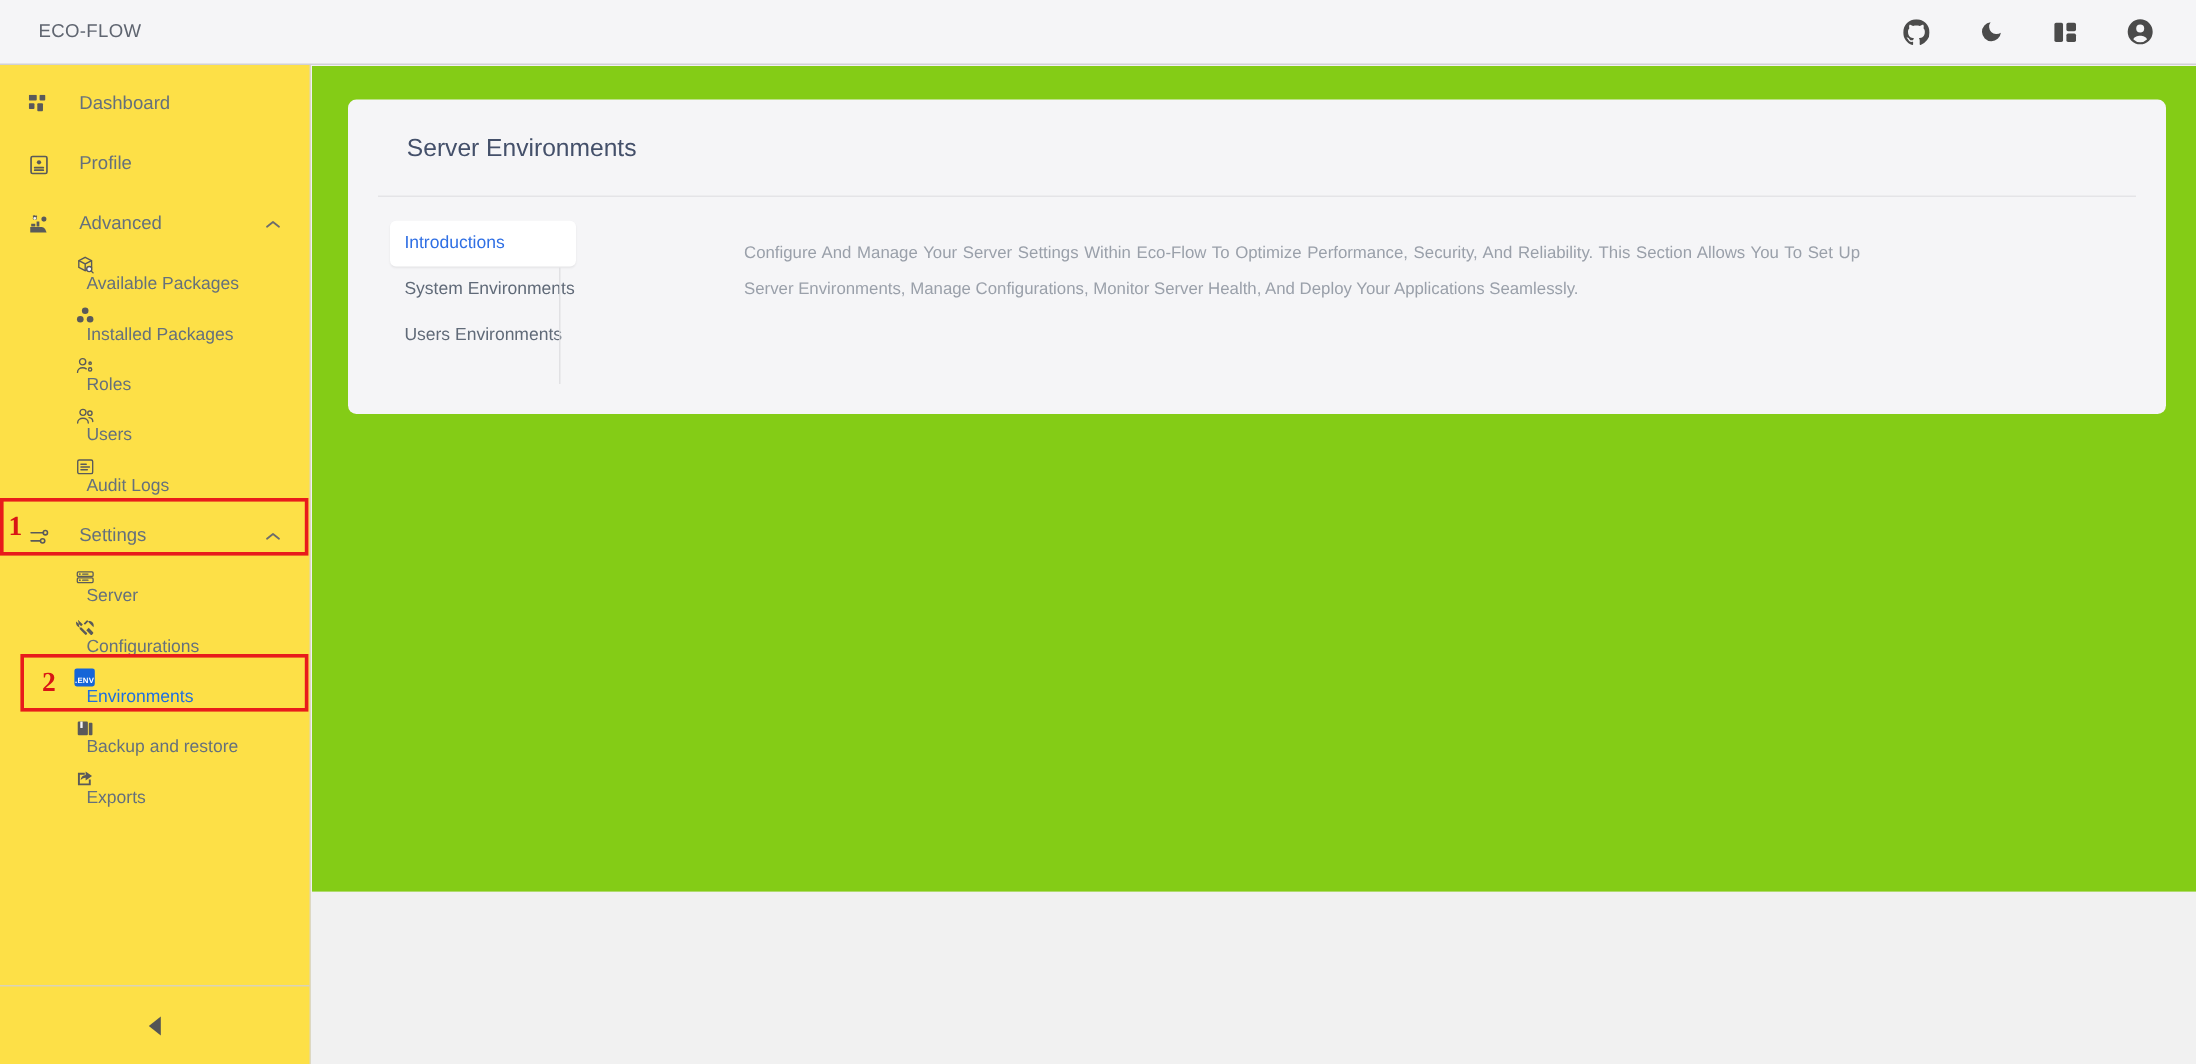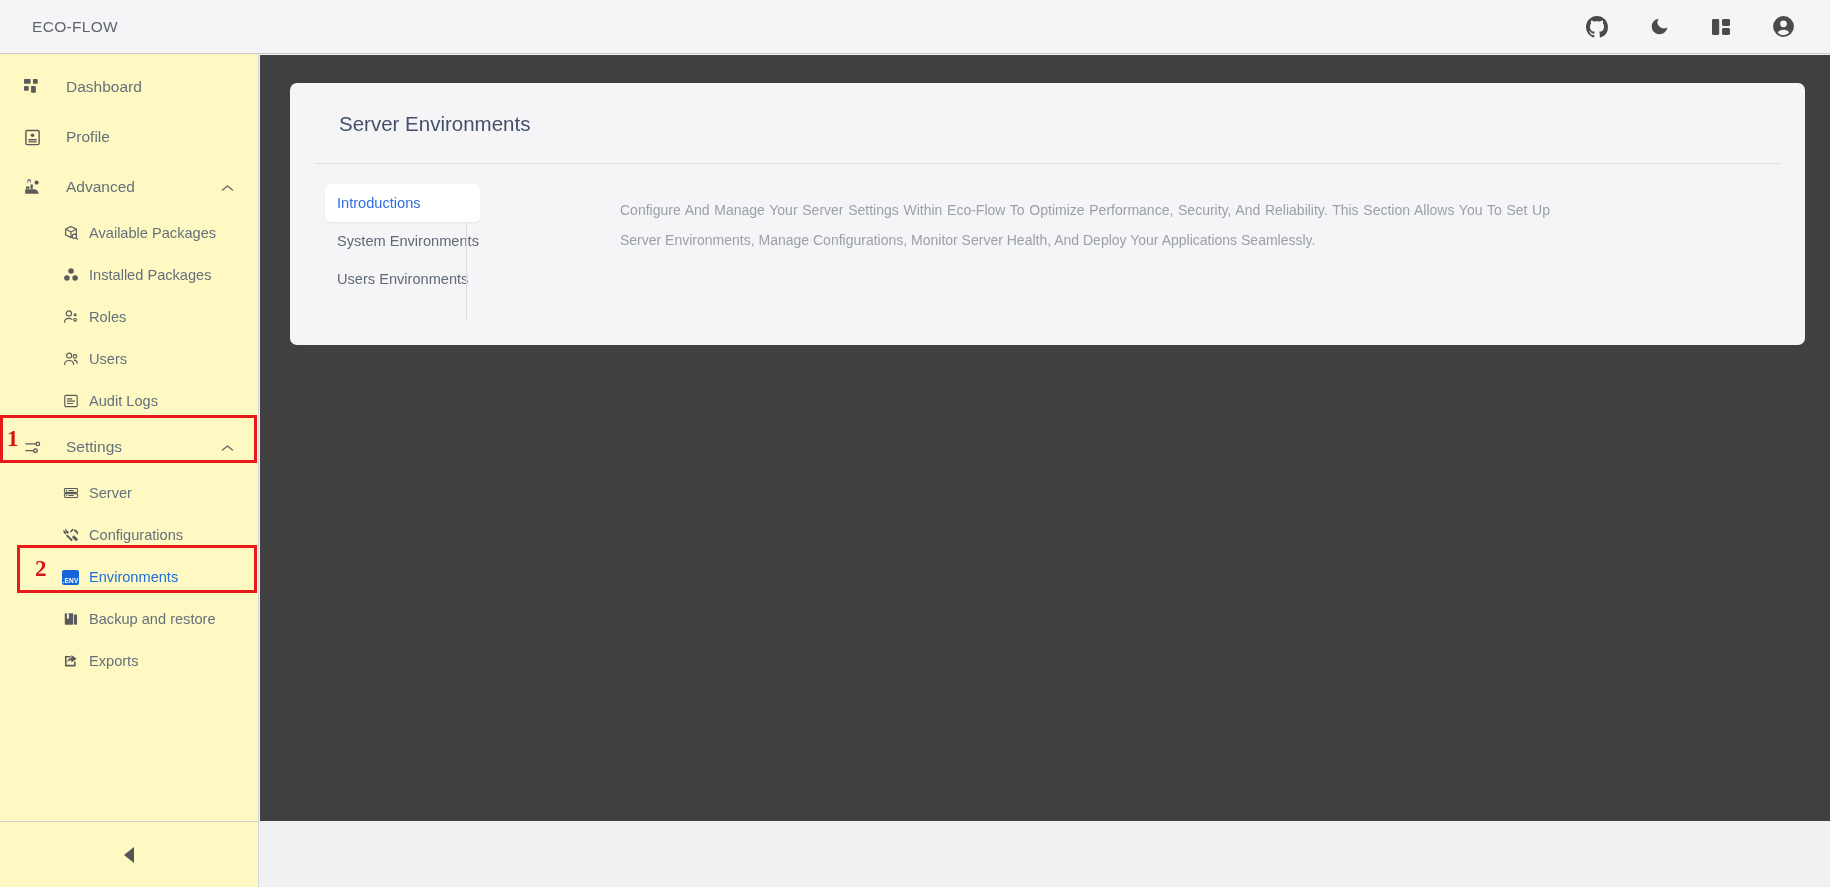--- a/index.html
+++ b/index.html
@@ -52,21 +52,21 @@
     cursor: pointer;
   }
   .ticon svg { display: block; }
 
   
   .sidebar {
     position: absolute;
     top: 54px; left: 0;
     width: 259px;
     height: 833px;
-    background: #fef9c3;
+    background: #fde047;
     border-right: 1px solid #d5d5d9;
     display: flex;
     flex-direction: column;
   }
   .sidebar-scroll {
     flex: 1;
     overflow: hidden;
     padding-top: 8px;
   }
   .nav-item {
@@ -91,24 +91,24 @@
     color: #65707c;
   }
   .nav-item .chev {
     margin-left: auto;
     margin-right: 24px;
     color: #6c6c6c;
   }
 
   .sub-item {
     display: flex;
-    align-items: center;
     height: 42px;
     padding-left: 62px;
     cursor: pointer;
+    flex-direction: column;
   }
   .sub-item .sub-ico {
     width: 17px;
     height: 17px;
     display: flex;
     align-items: center;
     justify-content: center;
     color: #5a5a5a;
     flex: 0 0 17px;
   }
@@ -166,22 +166,22 @@
     pointer-events: none;
     font-family: "Liberation Serif", serif;
   }
 
   
   .main {
     position: absolute;
     top: 55px;
     left: 260px;
     width: 1570px;
-    height: 766px;
-    background: #404040;
+    height: 688px;
+    background: #84cc16;
     overflow: hidden;
   }
   .card {
     position: absolute;
     left: 30px;
     top: 28px;
     width: 1515px;
     height: 262px;
     background: #f5f5f7;
     border-radius: 7px;

